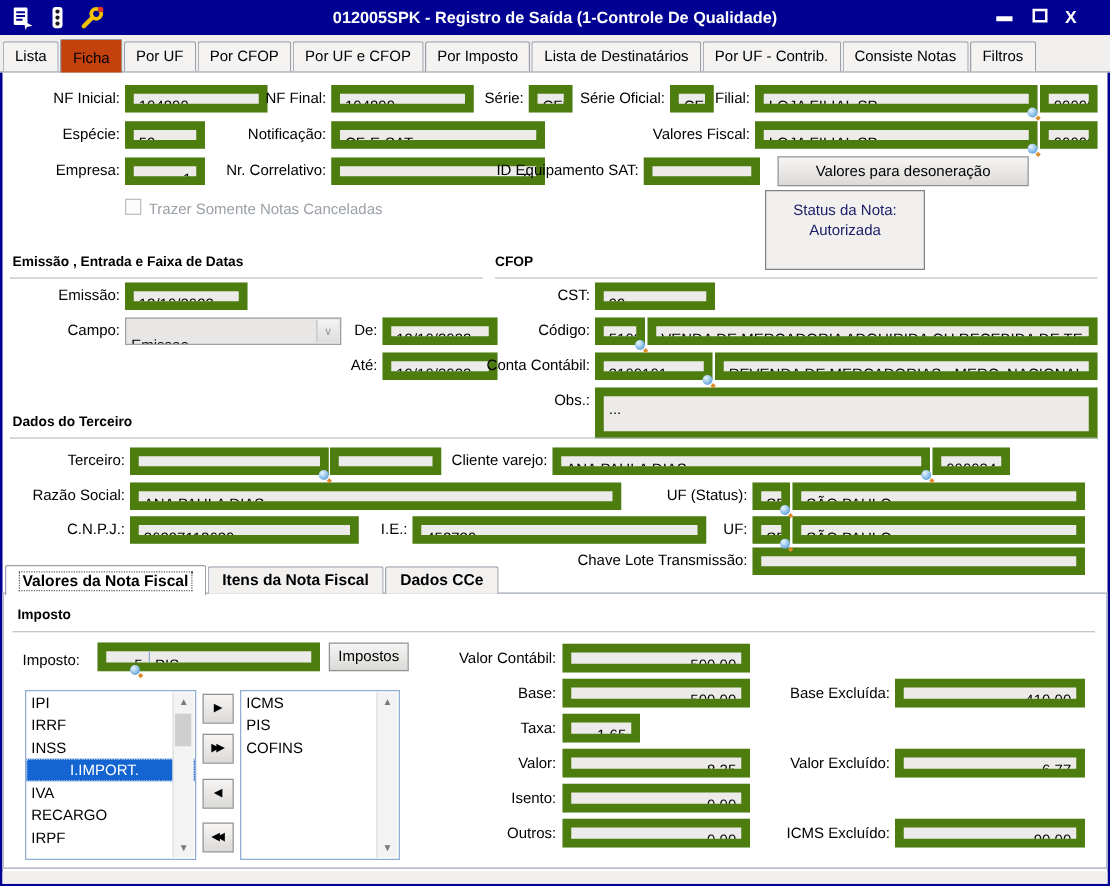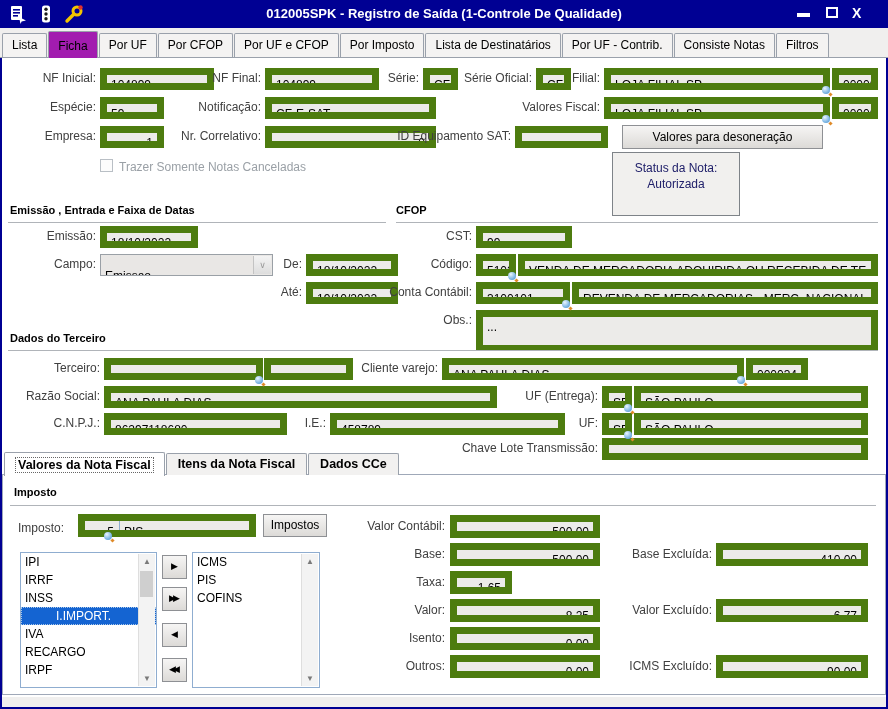--- a/index.html
+++ b/index.html
@@ -11,23 +11,23 @@
   .title{position:absolute;left:0;right:0;top:6px;text-align:center;color:#fff;font-weight:bold;font-size:13px;}
   .tb-icon{position:absolute;top:4px;width:20px;height:20px;}
   .win-min{position:absolute;top:13px;left:797px;width:13px;height:4px;background:#fff;}
   .win-max{position:absolute;top:7px;left:826px;width:12px;height:11px;border:2px solid #fff;box-sizing:border-box;}
   .win-close{position:absolute;top:5px;left:852px;color:#fff;font-weight:bold;font-size:14px;}
   
   .tabbar{position:absolute;left:0;top:28px;width:888px;height:29px;background:#f0efee;
     border-bottom:1px solid #9aa1ab;display:flex;align-items:flex-end;padding-left:2px;box-sizing:content-box;}
   .tab{font-size:12px;color:#000;background:#f4f3f2;border:1px solid #9aa1ab;border-bottom:none;
     border-radius:2px 2px 0 0;padding:4px 9px 5px;white-space:nowrap;margin-right:1px;}
-  .tab.active{background:#a21caf;padding-top:7px;margin-bottom:-1px;z-index:2;}
-  
-  .lbl{position:absolute;font-size:12px;color:#404040;text-align:right;white-space:nowrap;line-height:14px;}
+  .tab.active{background:#c2410c;padding-top:7px;margin-bottom:-1px;z-index:2;}
+  
+  .lbl{position:absolute;font-size:12px;color:#000000;text-align:right;white-space:nowrap;line-height:14px;}
   .hdr{position:absolute;font-size:11px;font-weight:bold;color:#000;white-space:nowrap;}
   .rule{position:absolute;height:0;border-top:1px solid #b0b4b9;border-bottom:1px solid #ffffff;}
   .fld{position:absolute;height:22px;box-sizing:border-box;background:#ECEBE9;border:7px solid #4d7c0f;
     font-size:12px;color:#000;padding:3px 4px 0 4px;white-space:nowrap;overflow:hidden;}
   .fld.h23{height:23px;}
   .num{text-align:right;}
   .btn{position:absolute;box-sizing:border-box;background:linear-gradient(#f6f5f4,#dcdad7);
     border:1px solid #8e9094;font-size:12px;color:#000;text-align:center;padding-top:4px;height:24px;cursor:default;}
   .statusbox{position:absolute;left:612px;top:152px;width:128px;height:64px;box-sizing:border-box;
     border:1px solid #7e8388;background:#f1f0ee;text-align:center;font-size:12px;color:#20206a;padding-top:7px;line-height:16px;}
@@ -178,21 +178,21 @@
   <div class="fld" style="left:104px;top:358px;width:159px">...</div>
   <div class="fld" style="left:264px;top:358px;width:89px">...</div>
   <div class="balloon" style="left:255px;top:376px"></div>
   <div class="lbl" style="left:352px;top:361px;width:86px">Cliente varejo:</div>
   <div class="fld" style="left:442px;top:358px;width:302px">ANA PAULA DIAS</div>
   <div class="fld" style="left:746px;top:358px;width:62px">000034</div>
   <div class="balloon" style="left:737px;top:376px"></div>
 
   <div class="lbl" style="left:12px;top:389px;width:88px">Razão Social:</div>
   <div class="fld" style="left:104px;top:386px;width:393px">ANA PAULA DIAS</div>
-  <div class="lbl" style="left:500px;top:389px;width:98px">UF (Entrega):</div>
+  <div class="lbl" style="left:500px;top:389px;width:98px">UF (Status):</div>
   <div class="fld" style="left:602px;top:386px;width:30px">SP</div>
   <div class="fld" style="left:634px;top:386px;width:234px">SÃO PAULO</div>
   <div class="balloon" style="left:624px;top:404px"></div>
 
   <div class="lbl" style="left:12px;top:416px;width:88px">C.N.P.J.:</div>
   <div class="fld" style="left:104px;top:413px;width:183px">86297118680</div>
   <div class="lbl" style="left:292px;top:416px;width:34px">I.E.:</div>
   <div class="fld" style="left:330px;top:413px;width:235px">458789</div>
   <div class="lbl" style="left:560px;top:416px;width:38px">UF:</div>
   <div class="fld" style="left:602px;top:413px;width:30px">SP</div>

